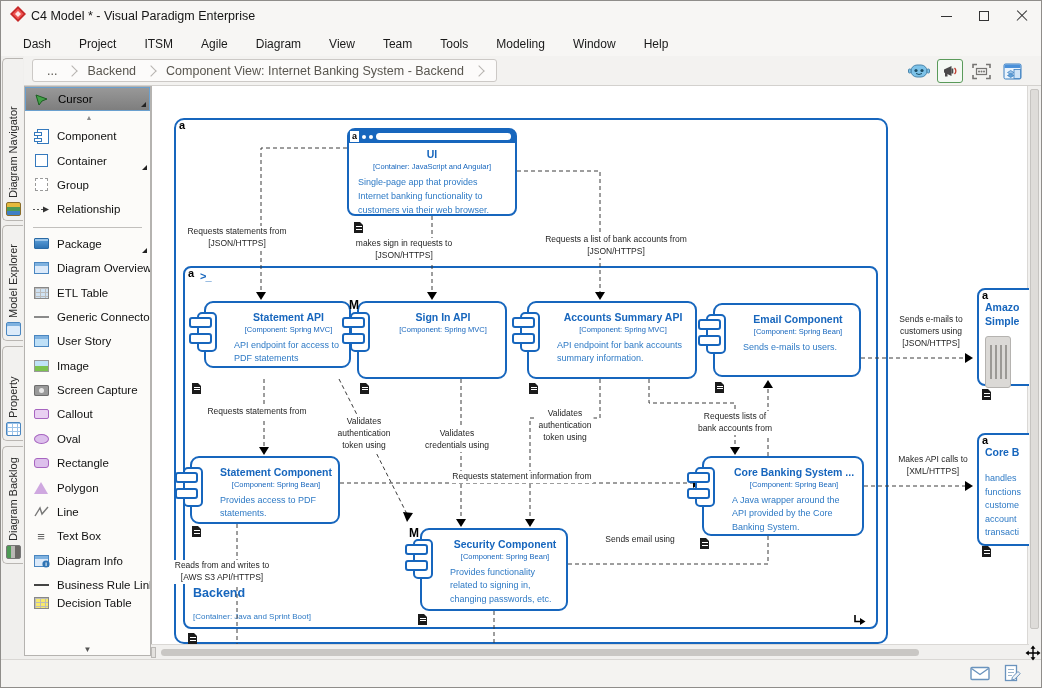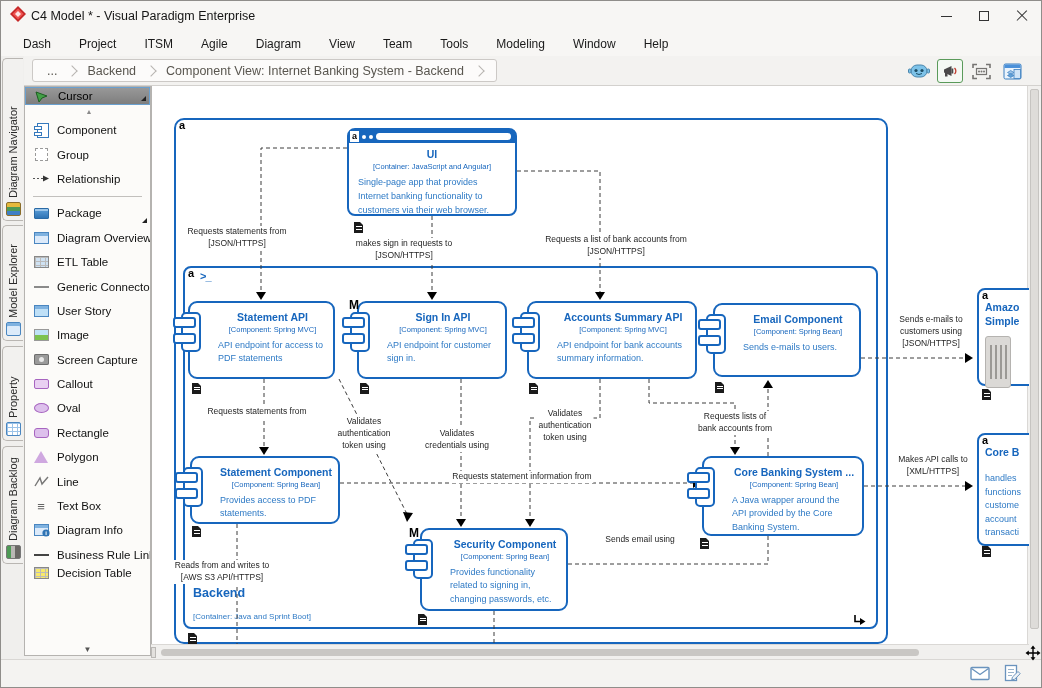--- a/index.html
+++ b/index.html
@@ -37,21 +37,21 @@
   .ticon{width:15px;height:14px;flex:none;margin-top:4px;border-radius:2px}
   .ti0{background:linear-gradient(180deg,#e5b93c 0 34%,#4d9a55 34% 67%,#3f7fc4 67%);border:1px solid #8a6d2a}
   .ti1{background:#dcebfa;border:1px solid #4a86c0;box-shadow:inset 0 3px 0 #7fb2e0}
   .ti2{background:#fff;border:1px solid #4a86c0;background-image:linear-gradient(#9cc3e8 1px,transparent 1px),linear-gradient(90deg,#9cc3e8 1px,transparent 1px);background-size:5px 4px}
   .ti3{background:linear-gradient(90deg,#4d9a55 0 30%,#b9b7b4 30% 60%,#6a6865 60%);border:1px solid #777}
 
   
   .palette{position:absolute;left:23px;top:85px;width:127px;height:570px;background:#fcfbf9;border:1px solid #b5b3b0;overflow:hidden}
   .prow{height:24.4px;display:flex;align-items:center;gap:7px;padding:0 4px 0 7px;position:relative;font-size:11.5px;color:#111}
   .prow.clipped{height:12px;overflow:hidden}
-  .cursor-row{height:18px;background:linear-gradient(#989898,#7e7e7e);border:1.5px solid #6aa0cf;color:#000}
+  .cursor-row{height:24px;background:linear-gradient(#989898,#7e7e7e);border:1.5px solid #6aa0cf;color:#000}
   .arrow-row{height:13px;justify-content:center;color:#8a8a8a;font-size:7px}
   .psep{height:10px;position:relative}
   .psep::after{content:"";position:absolute;left:8px;right:8px;top:5px;border-top:1px solid #c2c0bd}
   .picon{width:18px;height:16px;flex:none;display:flex;align-items:center;justify-content:center;position:relative}
   .plabel{white-space:nowrap}
   .subcorner{position:absolute;right:3px;bottom:3px;width:0;height:0;border-left:5px solid transparent;border-bottom:5px solid #222}
   .pal-down{position:absolute;bottom:1px;left:0;right:0;text-align:center;font-size:8px;color:#555}
   
   .ic-box{width:13px;height:13px;border:1.5px solid #3579bd;background:#fff;display:inline-block}
   .ic-ss{width:15px;height:10px;border:1.5px solid #3579bd;border-radius:3px;background:#fff;display:inline-block}
@@ -246,20 +246,27 @@
       </div>
       <div class="prow arrow-row">▲</div>
       <div class="prow">
         <span class="picon">
           <span class="ic-comp">
             <i></i>
             <i></i>
           </span>
         </span>
         <span class="plabel">Component</span>
+      </div>
+      <div class="prow">
+        <span class="picon">
+          <span class="ic-box"></span>
+        </span>
+        <span class="plabel">Container</span>
+        <b class="subcorner"></b>
       </div>
       <div class="prow">
         <span class="picon">
           <span class="ic-grp"></span>
         </span>
         <span class="plabel">Group</span>
       </div>
       <div class="prow">
         <span class="picon">
           <svg width="17" height="9">
@@ -441,40 +448,39 @@
           <i class="bdot"></i>
           <i class="bdot"></i>
           <span class="bpill"></span>
         </div>
         <div class="ntext">
           <div class="ntitle">UI</div>
           <div class="nsub">[Container: JavaScript and Angular]</div>
           <div class="ndesc">Single-page app that provides Internet banking functionality to customers via their web browser.</div>
         </div>
       </div>
-      <div class="comp" style="left: 36px; top: 215px; width: 147px; height: 78px;">
+      <div class="comp" style="left: 52px; top: 215px; width: 147px; height: 67px;">
         <span class="cglyph">
           <i></i>
           <i></i>
         </span>
         <div class="ntext">
           <div class="ntitle">Statement API</div>
           <div class="nsub">[Component: Spring MVC]</div>
           <div class="ndesc">API endpoint for access to PDF statements</div>
         </div>
       </div>
       <div class="comp" style="left: 205px; top: 215px; width: 150px; height: 78px;">
         <span class="cglyph">
           <i></i>
           <i></i>
         </span>
         <div class="ntext">
           <div class="ntitle">Sign In API</div>
           <div class="nsub">[Component: Spring MVC]</div>
-          <div class="ndesc">API endpoint for customer sign in.</div>
         </div>
       </div>
       <div class="comp" style="left: 375px; top: 215px; width: 170px; height: 78px;">
         <span class="cglyph">
           <i></i>
           <i></i>
         </span>
         <div class="ntext">
           <div class="ntitle">Accounts Summary API</div>
           <div class="nsub">[Component: Spring MVC]</div>

